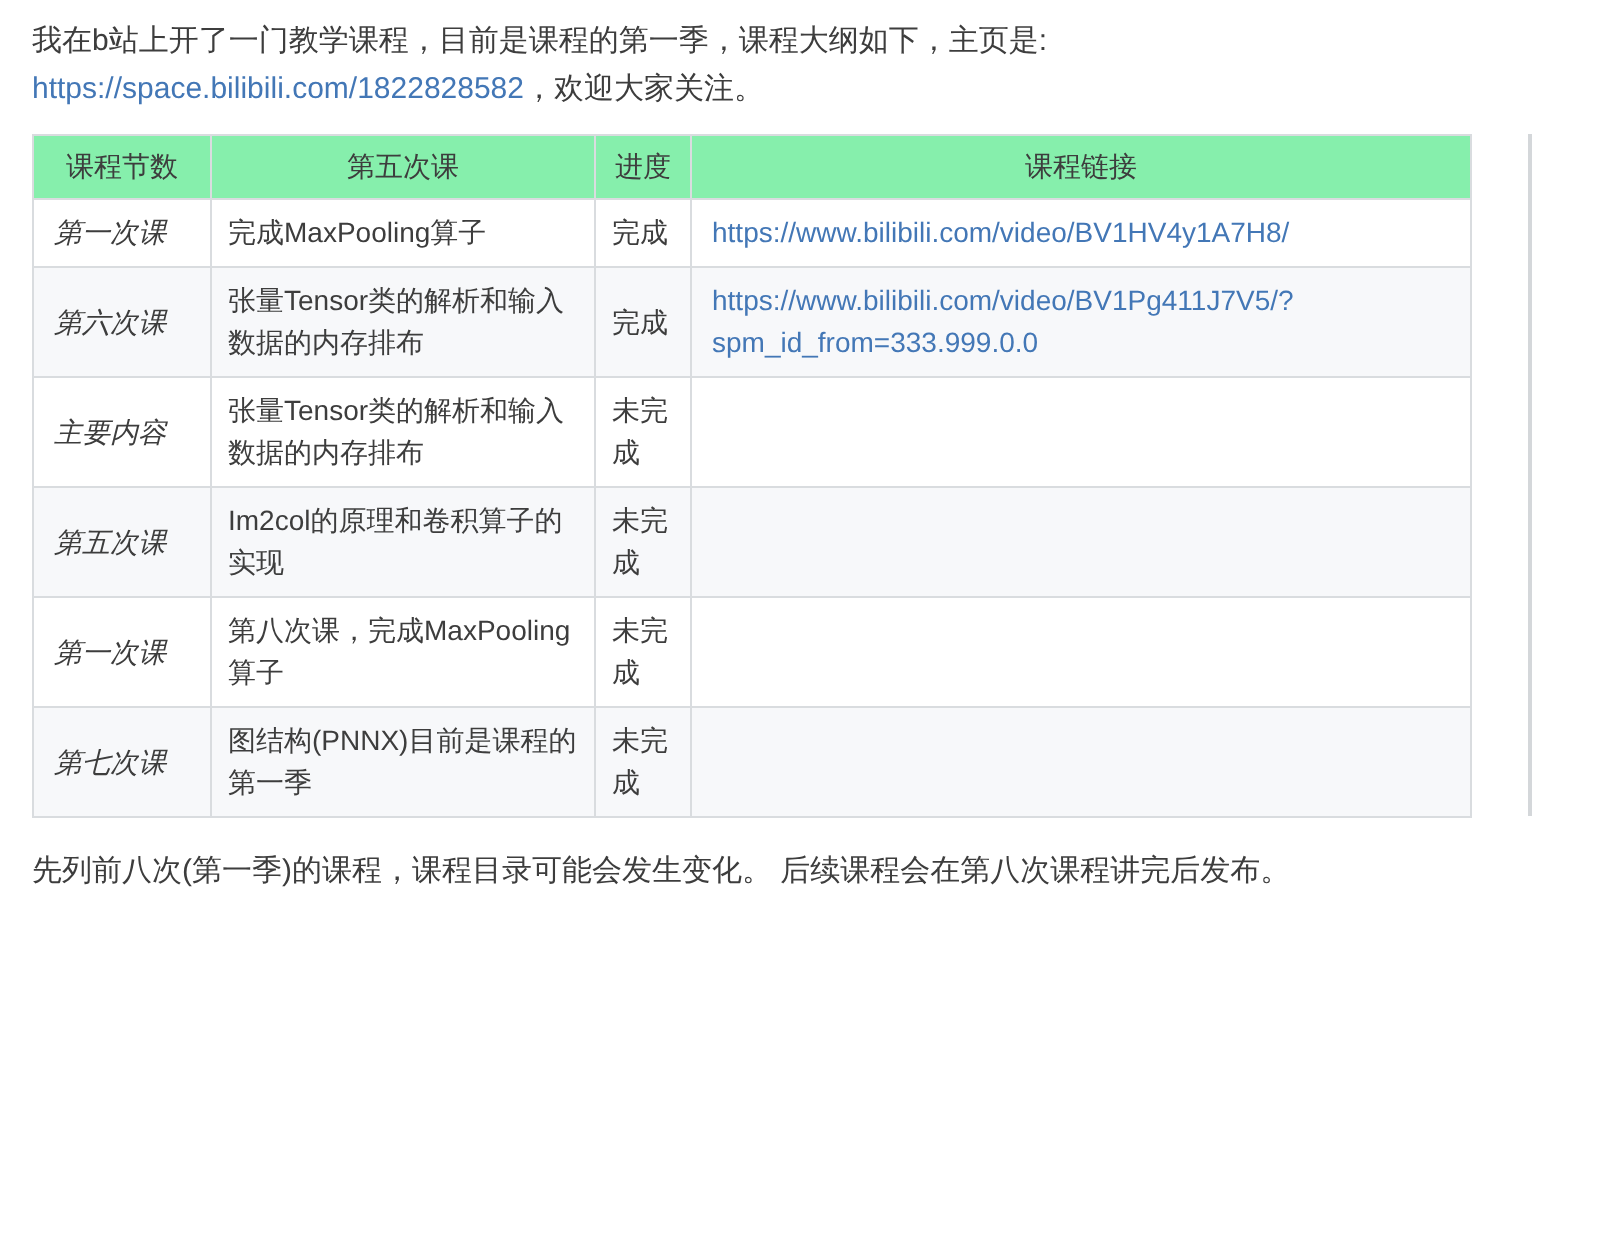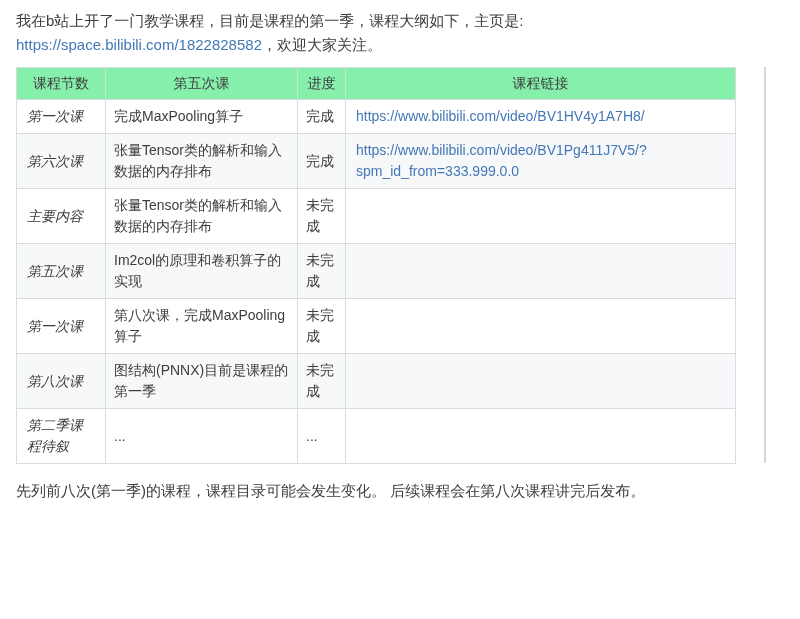--- a/index.html
+++ b/index.html
@@ -124,29 +124,23 @@
             <td>未完成</td>
             <td class="link-cell"></td>
           </tr>
           <tr>
             <td class="lesson-cell">第一次课</td>
             <td>第八次课，完成MaxPooling算子</td>
             <td>未完成</td>
             <td class="link-cell"></td>
           </tr>
           <tr>
-            <td class="lesson-cell">第八次课</td>
+            <td class="lesson-cell">第七次课</td>
             <td>图结构(PNNX)目前是课程的第一季</td>
             <td>未完成</td>
-            <td class="link-cell"></td>
-          </tr>
-          <tr>
-            <td class="lesson-cell">第二季课程待叙</td>
-            <td>...</td>
-            <td>...</td>
             <td class="link-cell"></td>
           </tr>
         </tbody>
     </table>
     <div class="side-rule"></div>
   </div>
 
   <p class="footnote">先列前八次(第一季)的课程，课程目录可能会发生变化。 后续课程会在第八次课程讲完后发布。</p>
 
 </div>

